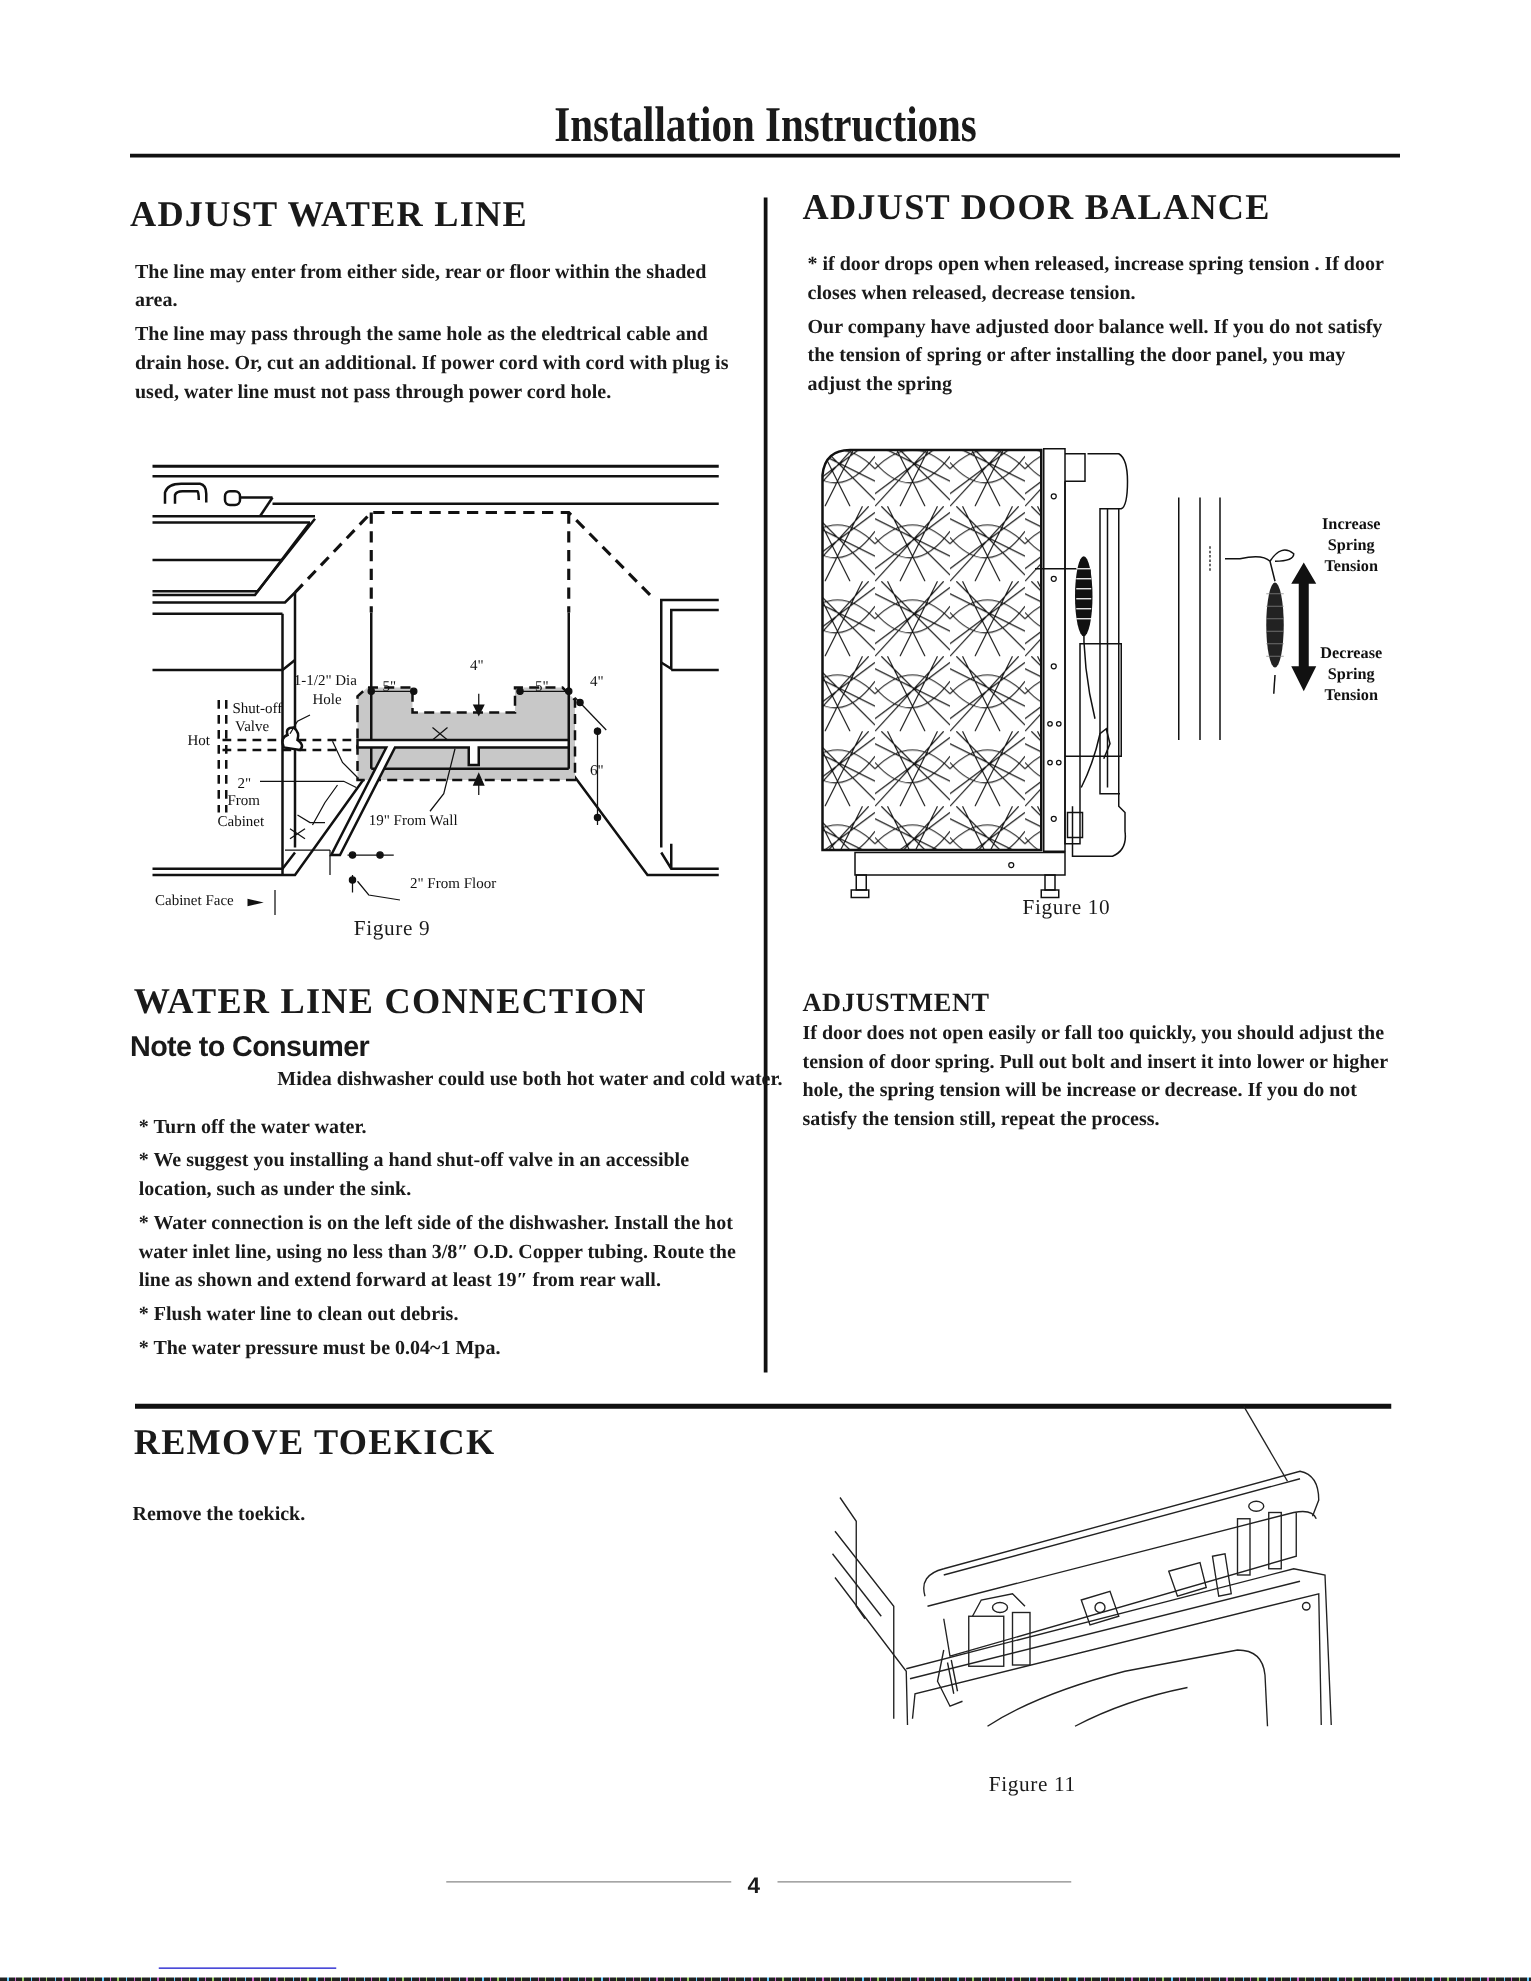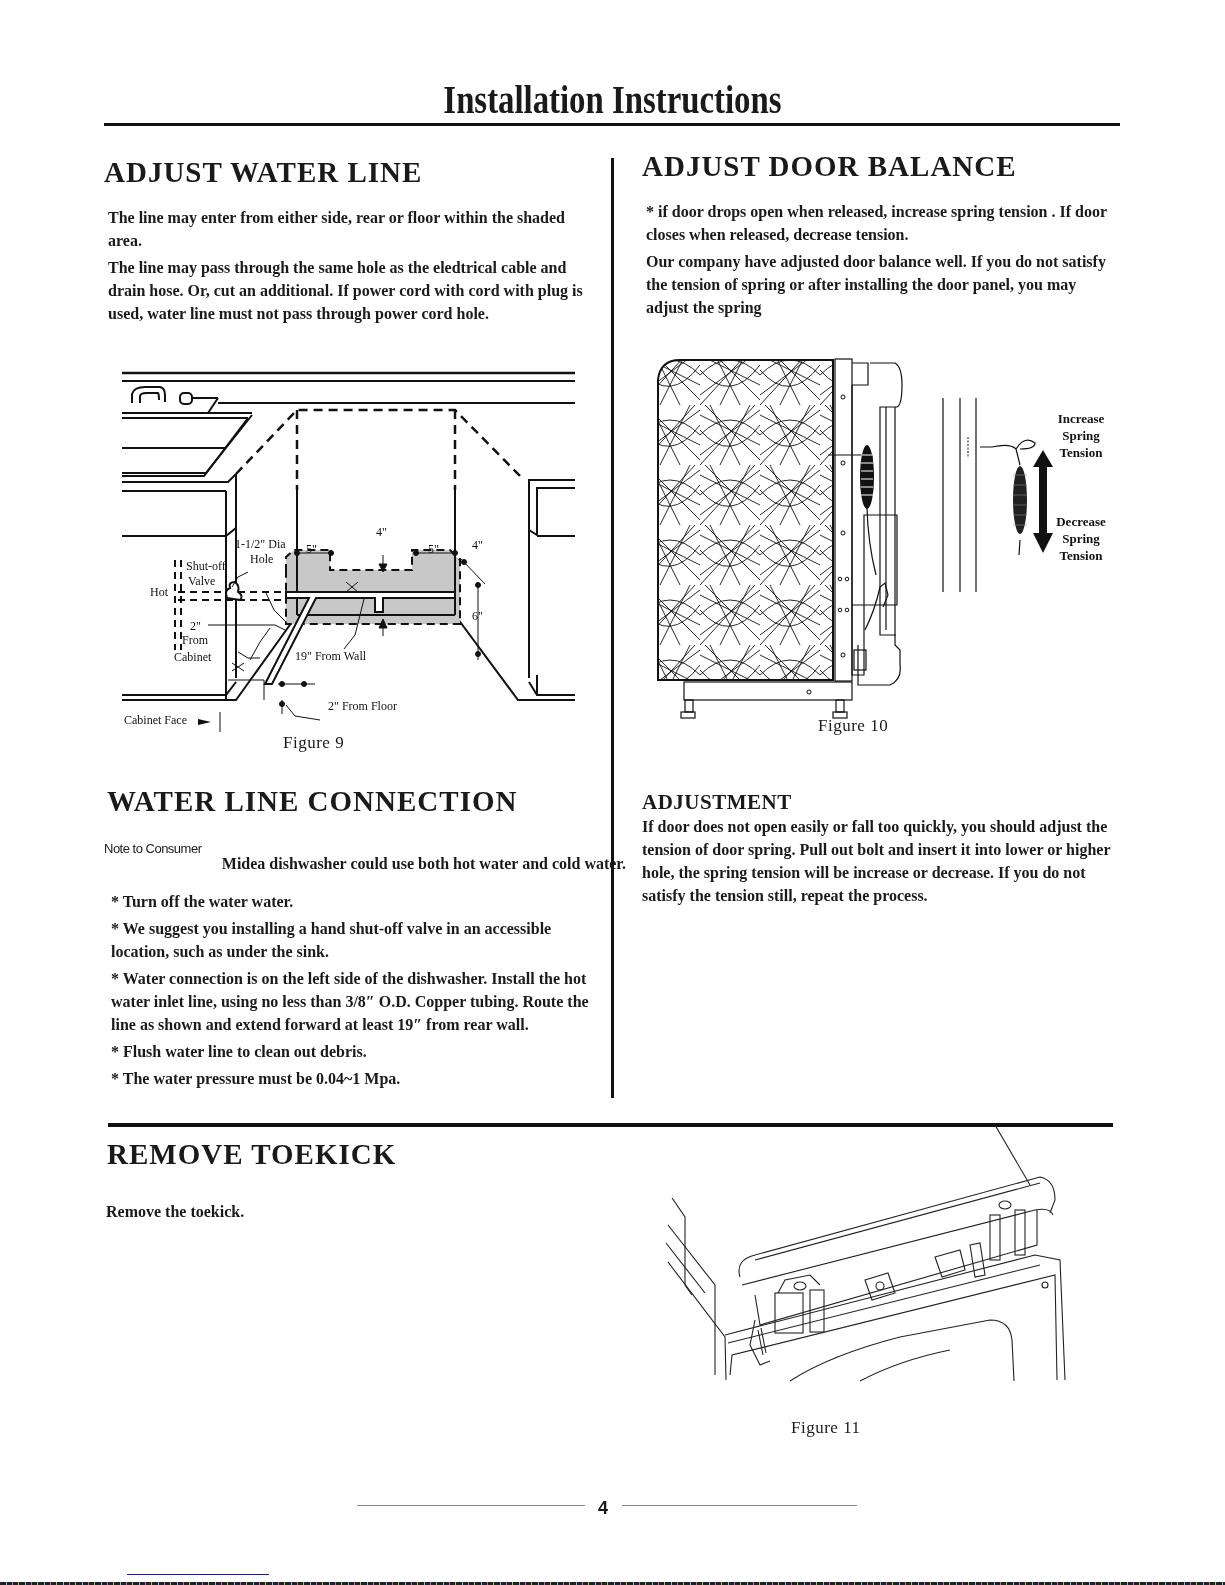--- a/index.html
+++ b/index.html
@@ -9,22 +9,22 @@
   .title { left: 0; width: 1225px; top: 76px; text-align: center; font-size: 40px; font-weight: bold;
            letter-spacing: 0px; transform: scaleX(0.82); transform-origin: 612px 0; }
   .rule-top { left: 104px; top: 123px; width: 1016px; height: 3px; background: #111; }
   .vdiv { left: 611px; top: 158px; width: 3px; height: 940px; background: #111; }
   .rule-mid { left: 108px; top: 1123px; width: 1005px; height: 4px; background: #111; }
   h2.sec { margin: 0; font-weight: bold; font-size: 29px; letter-spacing: 1px; position: absolute; }
   h3.sub { margin: 0; font-weight: bold; font-size: 21px; position: absolute; letter-spacing: 0.5px; }
   .para { position: absolute; font-weight: bold; font-size: 16px; line-height: 23px; margin: 0; }
   .para p { margin: 4px; }
   .caption { position: absolute; font-size: 17px; font-weight: normal; letter-spacing: 0.5px; }
-  .note { position: absolute; font-family: "Liberation Sans", "DejaVu Sans", sans-serif; font-weight: normal;
-          font-size: 13px; left: 104px; top: 841px; letter-spacing: -0.5px; }
+  .note { position: absolute; font-family: "Liberation Sans", "DejaVu Sans", sans-serif; font-weight: bold;
+          font-size: 23px; left: 104px; top: 824px; letter-spacing: -0.5px; }
   .fig-label { font-family: "Liberation Serif", serif; font-size: 12px; fill: #111; }
   .fig-label-b { font-family: "Liberation Serif", serif; font-size: 13px; font-weight: bold; fill: #111; }
   .pagenum { position: absolute; left: 598px; top: 1498px; font-family: "Liberation Sans", sans-serif;
              font-weight: bold; font-size: 18px; }
   .pg-line { position: absolute; top: 1505px; height: 1px; background: #888; }
   .blue-line { position: absolute; left: 127px; top: 1574px; width: 142px; height: 1px; background: #1111cc; }
   .dot-line { position: absolute; left: 0; top: 1582px; width: 1225px; height: 3px;
               background: repeating-linear-gradient(90deg, #222 0 6px, #6cf 6px 7px, #222 7px 12px, #c6c 12px 13px, #222 13px 18px, #9c6 18px 19px); }
 </style>
 </head>

